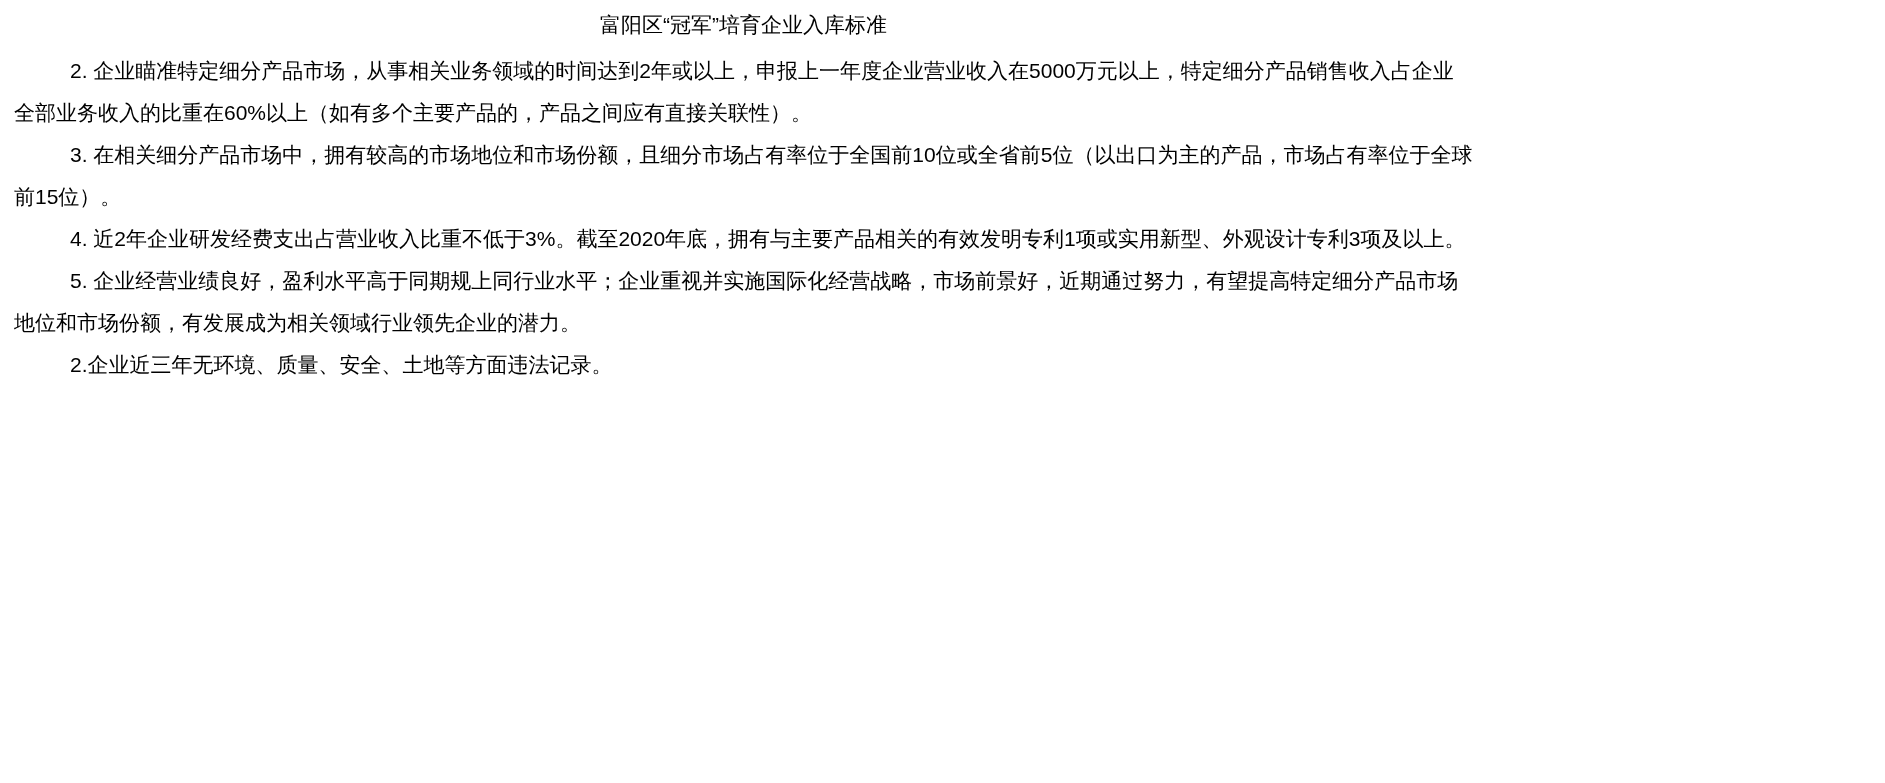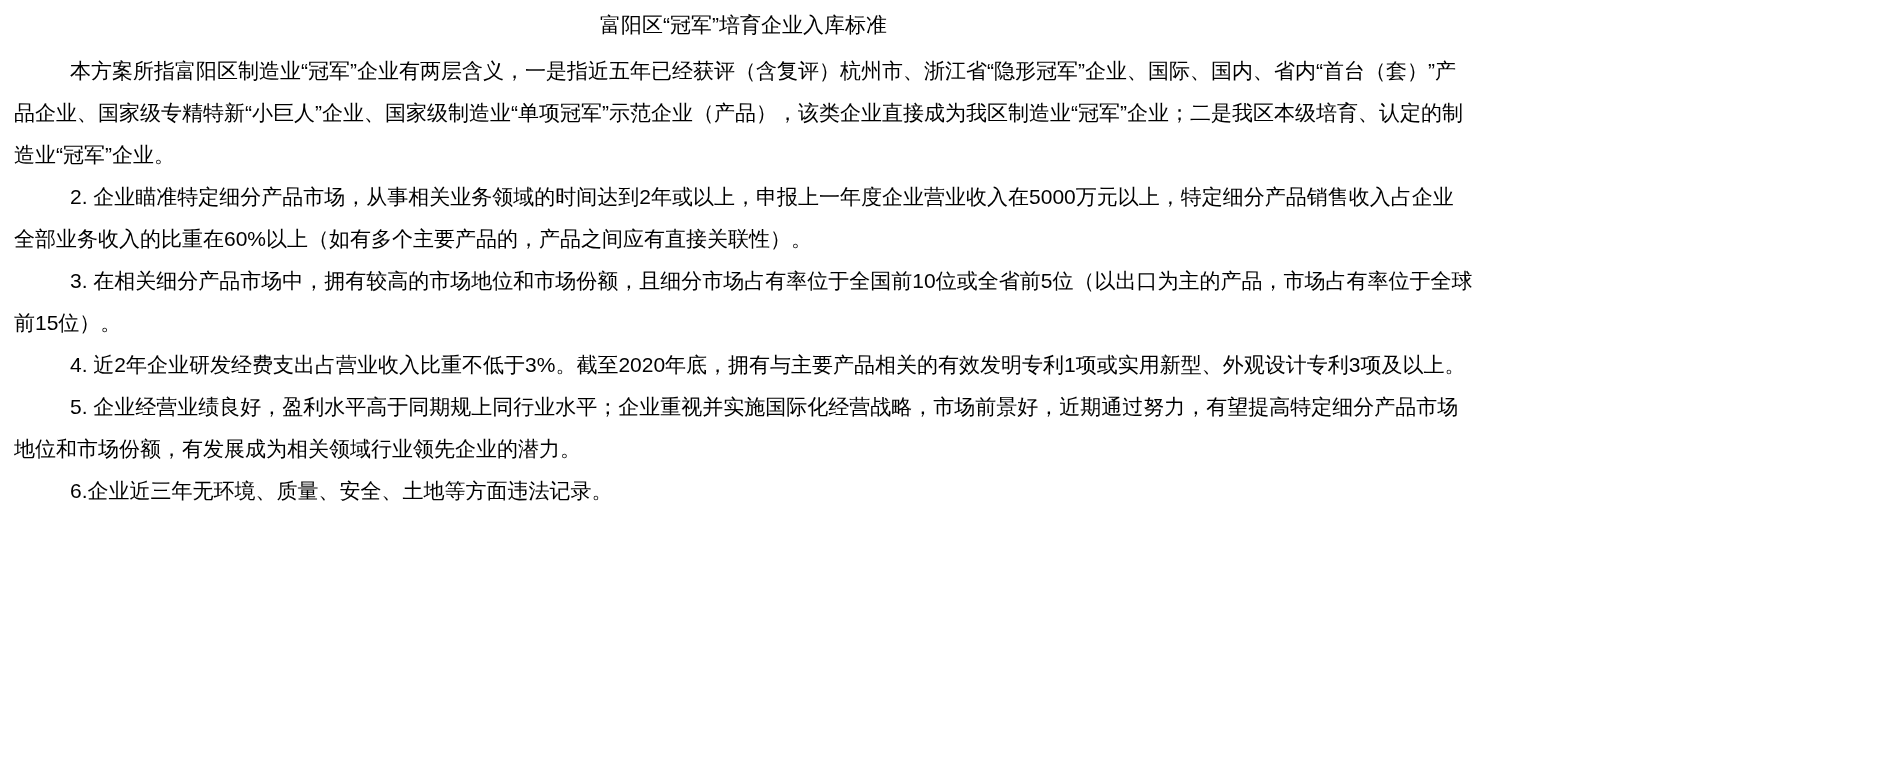--- a/index.html
+++ b/index.html
@@ -32,25 +32,24 @@
     word-break: break-all;
     line-break: strict;
   }
 </style>
 </head>
 <body>
 
 <div class="page">
   <h1 class="doc-title">富阳区“冠军”培育企业入库标准</h1>
 
-  <p class="doc-paragraph">本方案所指富阳区制造业“冠军”企业有两层含义，一是指近五年已经获评（含复评）杭州市、浙江省“隐形冠军”企业、国际、国内、省内“首台（套）”产品企业、国家级专精特新“小巨人”企业、国家级制造业“单项冠军”示范企业（产品），该类企业直接成为我区制造业“冠军”企业；二是我区本级培育、认定的制造业“冠军”企业。</p>
 
 
   <p class="doc-paragraph">2. 企业瞄准特定细分产品市场，从事相关业务领域的时间达到2年或以上，申报上一年度企业营业收入在5000万元以上，特定细分产品销售收入占企业全部业务收入的比重在60%以上（如有多个主要产品的，产品之间应有直接关联性）。</p>
 
   <p class="doc-paragraph">3. 在相关细分产品市场中，拥有较高的市场地位和市场份额，且细分市场占有率位于全国前10位或全省前5位（以出口为主的产品，市场占有率位于全球前15位）。</p>
 
   <p class="doc-paragraph">4. 近2年企业研发经费支出占营业收入比重不低于3%。截至2020年底，拥有与主要产品相关的有效发明专利1项或实用新型、外观设计专利3项及以上。</p>
 
   <p class="doc-paragraph">5. 企业经营业绩良好，盈利水平高于同期规上同行业水平；企业重视并实施国际化经营战略，市场前景好，近期通过努力，有望提高特定细分产品市场地位和市场份额，有发展成为相关领域行业领先企业的潜力。</p>
 
-  <p class="doc-paragraph">6.企业近三年无环境、质量、安全、土地等方面违法记录。</p>
+  <p class="doc-paragraph">2.企业近三年无环境、质量、安全、土地等方面违法记录。</p>
 </div>
 
 </body></html>

